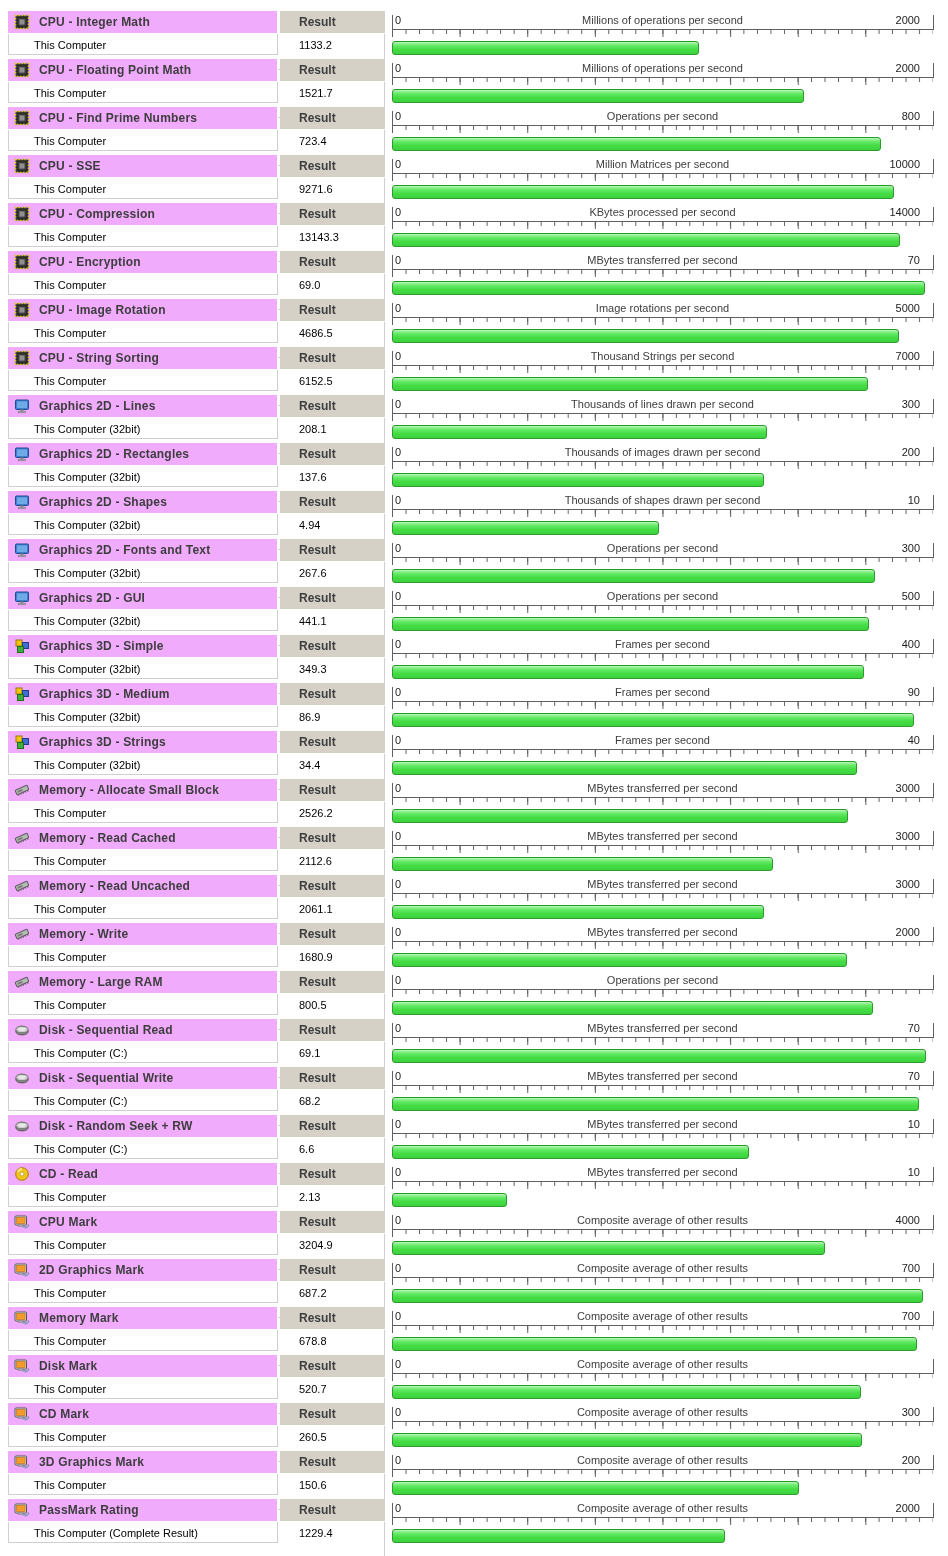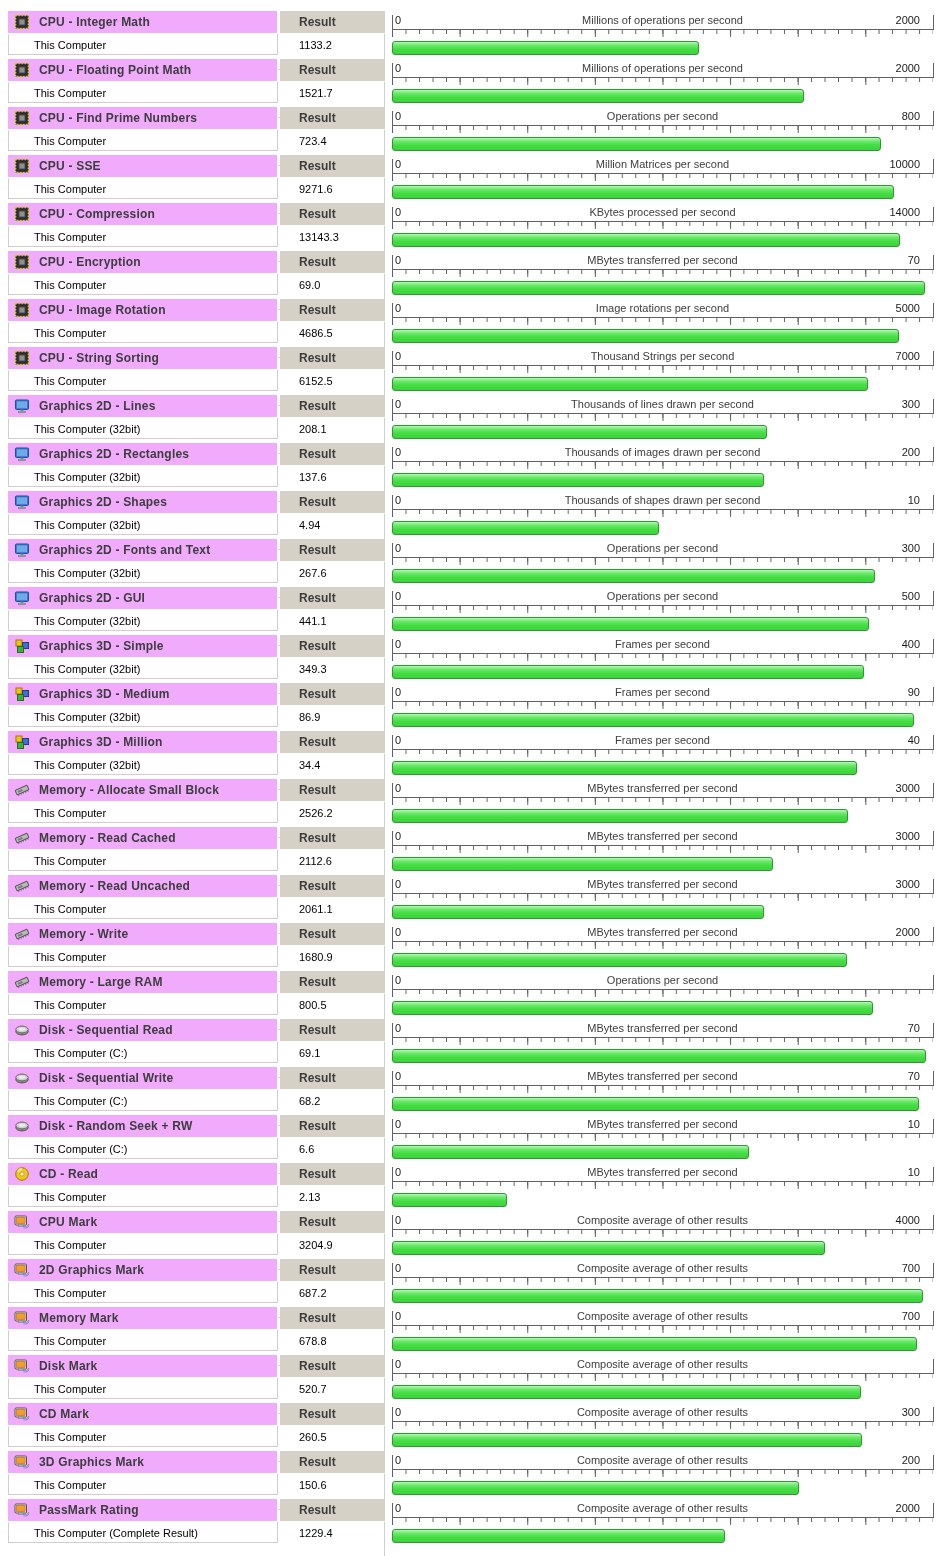--- a/index.html
+++ b/index.html
@@ -421,21 +421,21 @@
 
   <div class="block">
     <div class="name-cell">
       <span class="icon">
           <svg width="16" height="16" viewBox="0 0 16 16">
             <rect x="2" y="2" width="6" height="6" fill="#f2c410" stroke="#9a7b00"></rect>
             <rect x="8.5" y="4.5" width="6" height="6" fill="#3d6fd0" stroke="#1c3f8d"></rect>
             <rect x="3.5" y="8.5" width="6" height="6" fill="#3fae3f" stroke="#1f6f1f"></rect>
           </svg>
         </span>
-      <span class="tname">Graphics 3D - Million</span>
+      <span class="tname">Graphics 3D - Strings</span>
     </div>
     <div class="result-cell">Result</div>
     <div class="machine">This Computer (32bit)</div>
     <div class="value">34.4</div>
 
     <span class="r-min">0</span>
     <span class="r-axis">Frames per second</span>
     <span class="r-max">40</span>
     <div class="r-ticks"></div>
     <div class="r-tick-left"></div>

